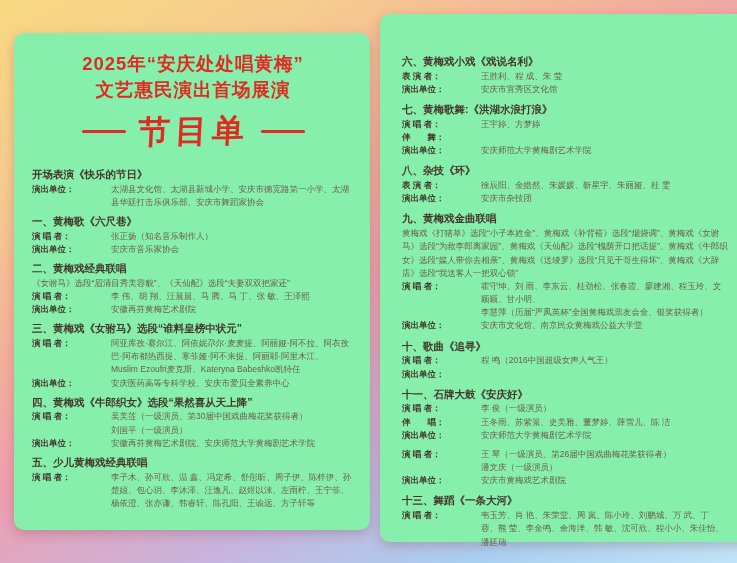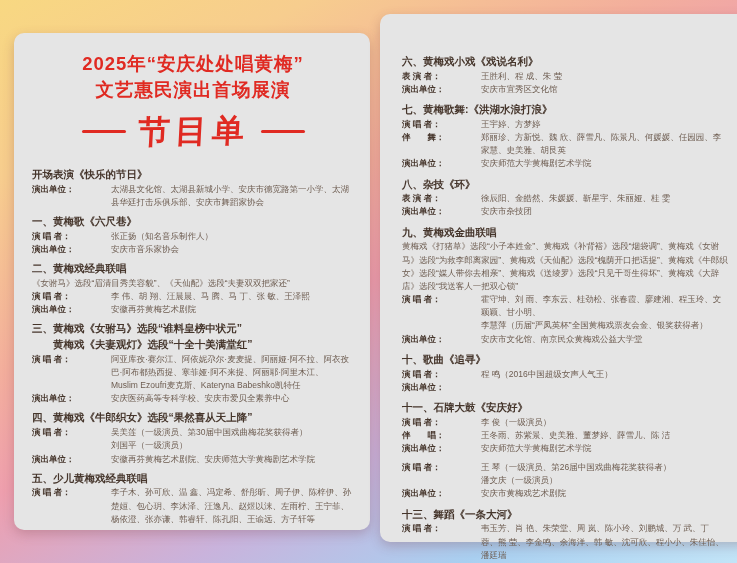--- a/index.html
+++ b/index.html
@@ -2,21 +2,21 @@
 <html><head>
 <meta charset="utf-8">
 <style>
   html,body{margin:0;padding:0;}
   body{
     width:737px;height:563px;overflow:hidden;position:relative;
     background:linear-gradient(150deg,#f8d882 0%,#f7cd8e 18%,#f3ae9d 38%,#ee9fae 50%,#c9b3dc 68%,#a9cfF0 84%,#c2e4f7 100%);
     font-family:"Liberation Sans","DejaVu Sans",sans-serif;
   }
   .page{
-    position:absolute;background:#e5e5e5;border-radius:10px;box-sizing:border-box;
+    position:absolute;background:#86efac;border-radius:10px;box-sizing:border-box;
     box-shadow:0 4px 12px rgba(120,60,70,.28);
   }
   .page-left{left:14px;top:33px;width:356px;height:497px;padding:18px 16px 12px 18px;}
   .page-right{left:380px;top:14px;width:372px;height:528px;padding:40px 24px 12px 22px;}
   .title-line{color:#e02a22;font-weight:bold;text-align:center;font-size:18.5px;letter-spacing:1px;line-height:1.4;}
   .banner-row{display:flex;align-items:center;justify-content:center;gap:12px;margin:7px 0 13px;}
   .dash{width:44px;height:3px;background:#e02a22;border-radius:2px;}
   .banner-text{color:#e02a22;font-size:32px;font-weight:900;letter-spacing:5px;font-family:"DejaVu Serif","Liberation Serif",serif;transform:skewX(-4deg) rotate(-1deg);}
   .section{margin-bottom:5px;}
   .page-right .section{margin-bottom:6px;}
@@ -94,21 +94,20 @@
     <span class="credit-label">演出单位：</span>
     <span class="credit-val">
       <span class="cl opt">安徽再芬黄梅艺术剧院</span>
 
     </span>
   </div>
         </div>
   </div>
       <div class="section">
     <div class="sec-head opt">三、黄梅戏《女驸马》选段“谁料皇榜中状元”</div>
-    <div class="sec-head sec-head2 opt">黄梅戏《夫妻观灯》选段“十全十美满堂红”</div>
     <div></div>
     <div>
           <div class="credit">
     <span class="credit-label">演 唱 者：</span>
     <span class="credit-val">
       <span class="cl opt">阿亚库孜·赛尔江、阿依妮尕尔·麦麦提、阿丽娅·阿不拉、阿衣孜巴·阿布都热西提、寒菲娅·阿不来提、阿丽耶·阿里木江、</span>
       <span class="cl opt">Muslim Ezoufri麦克斯、Kateryna Babeshko凯特任</span>
 
     </span>
   </div>
@@ -189,24 +188,20 @@
     <div>
           <div class="credit">
     <span class="credit-label">演 唱 者：</span>
     <span class="credit-val">
       <span class="cl opt">王宇婷、方梦婷</span>
 
     </span>
   </div>
           <div class="credit">
     <span class="credit-label">伴　　舞：</span>
-    <span class="credit-val">
-      <span class="cl opt">郑丽珍、方新悦、魏 欣、薛雪凡、陈景凡、何媛媛、任园园、李家慧、史美雅、胡艮英</span>
-
-    </span>
   </div>
           <div class="credit">
     <span class="credit-label">演出单位：</span>
     <span class="credit-val">
       <span class="cl opt">安庆师范大学黄梅剧艺术学院</span>
 
     </span>
   </div>
         </div>
   </div>

